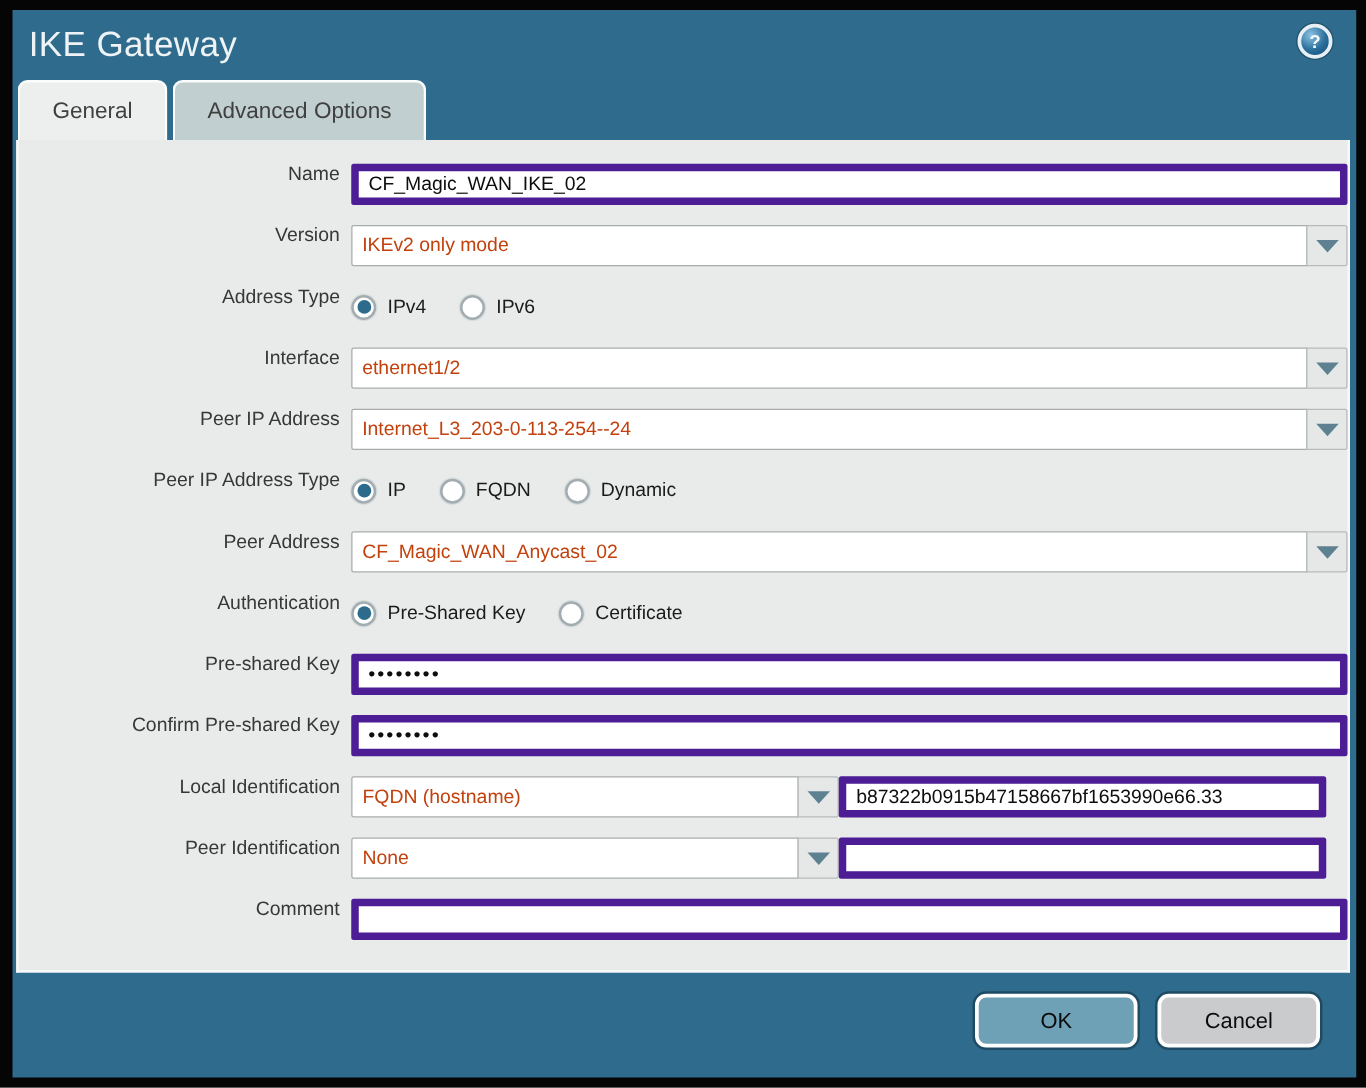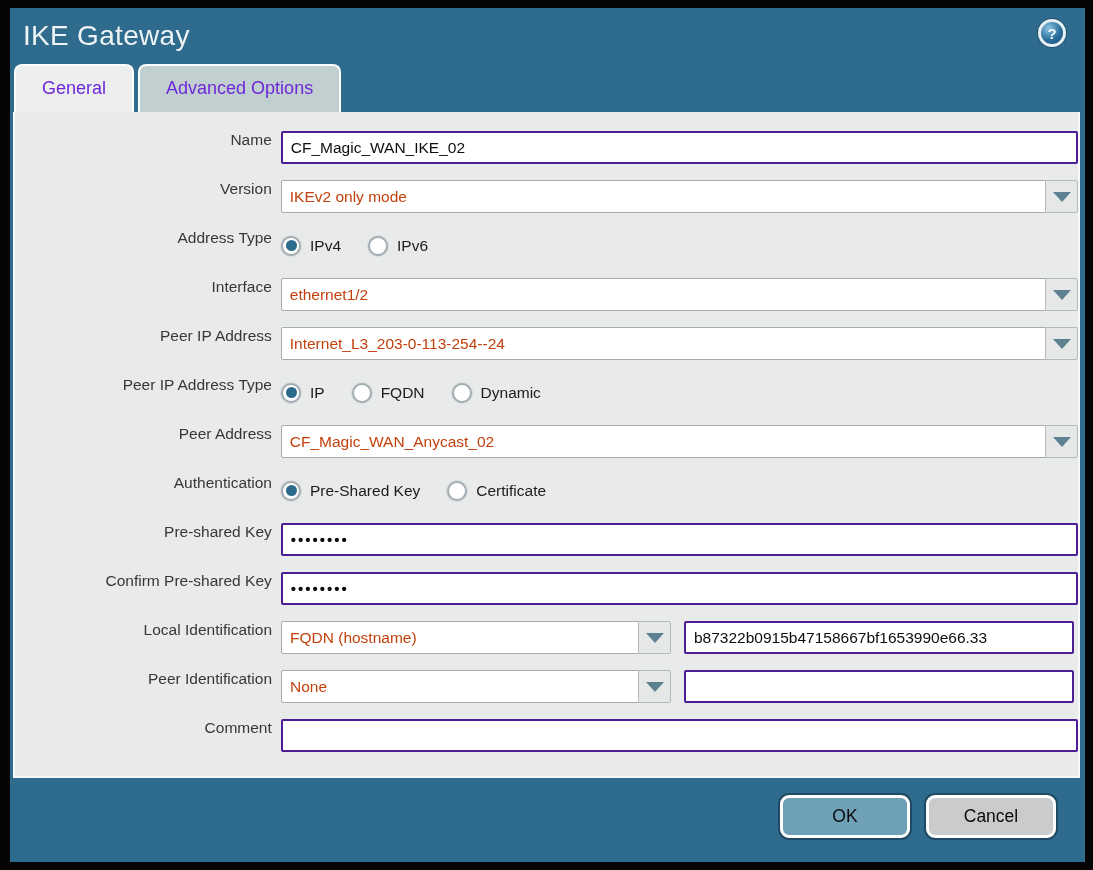--- a/index.html
+++ b/index.html
@@ -59,21 +59,21 @@
     padding-left: 4px;
     height: 48px;
     position: relative;
     z-index: 2;
   }
   .tab {
     height: 48px;
     line-height: 44px;
     padding: 0 26px;
     font-size: 18px;
-    color: #6d28d9;
+    color: #404040;
     border: 2px solid #fbfcfc;
     border-bottom: none;
     border-radius: 8px 8px 0 0;
     cursor: pointer;
     white-space: nowrap;
   }
   .tab.active { background: #edefee; }
   .tab.inactive { background: #c2cfd0; }
   
   .panel {
@@ -96,21 +96,21 @@
     width: 245px;
     text-align: right;
     margin-right: 9px;
     font-size: 15.5px;
     color: #373737;
     white-space: nowrap;
   }
   .tinput {
     width: 798px;
     height: 33px;
-    border: 2px solid #4c1d95;
+    border: 6px solid #4c1d95;
     border-radius: 2px;
     background: #ffffff;
     font-family: "Liberation Sans", sans-serif;
     font-size: 15.5px;
     color: #0d0d0d;
     padding: 0 8px;
     outline: none;
   }
   .tinput.psk {
     font-weight: bold;
@@ -142,21 +142,21 @@
     cursor: pointer;
     flex: none;
   }
   .arrow-down {
     width: 0; height: 0;
     border-left: 9px solid transparent;
     border-right: 9px solid transparent;
     border-top: 10px solid #5e8191;
   }
   .combo.small { width: 390px; }
-  .id-input { width: 390px; margin-left: 13px; }
+  .id-input { width: 390px; }
   
   .radio-group { display: flex; align-items: center; }
   .radio-opt {
     display: flex; align-items: center;
     margin-right: 27px;
     cursor: pointer;
   }
   .radio {
     width: 20px; height: 20px;
     border-radius: 50%;

